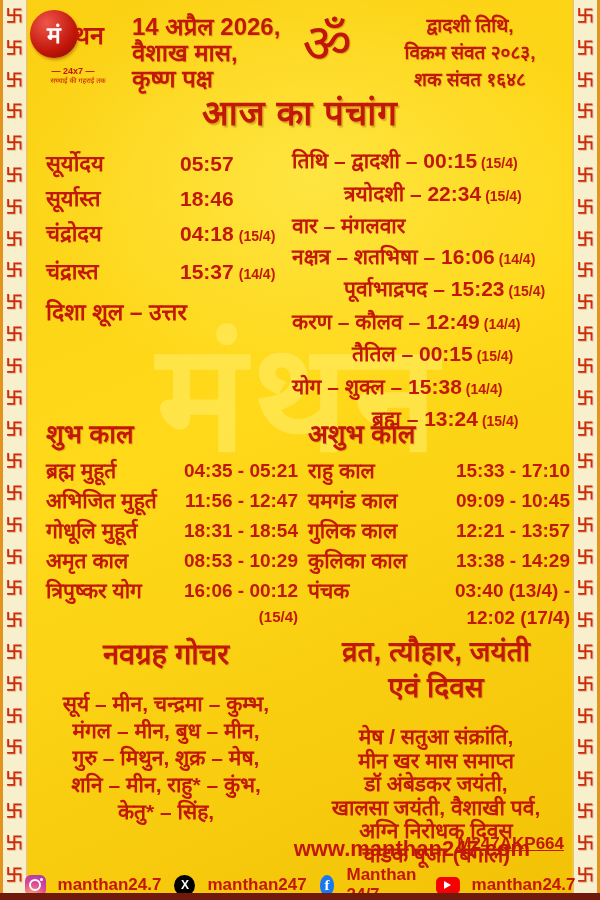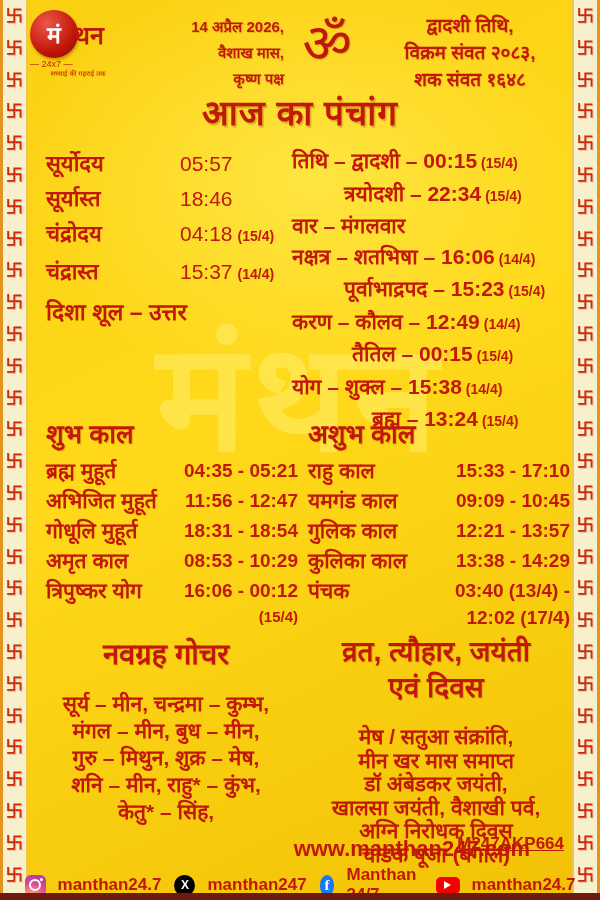--- a/index.html
+++ b/index.html
@@ -29,37 +29,37 @@
 
   
   .hdr { display:flex; align-items:flex-start; padding-top:10px; height:88px; }
   .logo { width:102px; }
   .logo-top { display:flex; align-items:center; }
   .logo-circle { width:48px; height:48px; border-radius:50%; flex:0 0 48px;
     background:radial-gradient(circle at 35% 28%, #f0564a, #c01508 62%, #7d0d05);
     color:#fff; font-size:23px; font-weight:bold; display:flex; align-items:center; justify-content:center;
     box-shadow:1px 2px 3px rgba(120,40,0,.4); }
   .logo-rest { color:#c01508; font-size:25px; font-weight:bold; margin-left:-4px; }
-  .logo-247 { font-size:9px; font-weight:normal; text-align:left; width:86px; margin-top:1px; }
+  .logo-247 { font-size:9px; font-weight:bold; text-align:center; width:86px; margin-top:8px; }
   .logo-tag { font-size:7px; text-align:center; width:96px; }
-  .hdr-dates { width:152px; text-align:right; font-size:15px; font-weight:bold; line-height:26px; padding-top:4px; text-shadow:1px 1px 0 rgba(150,60,0,.2); }
+  .hdr-dates { width:152px; text-align:left; font-size:24px; font-weight:bold; line-height:26px; padding-top:4px; text-shadow:1px 1px 0 rgba(150,60,0,.2); }
   .hdr-om { width:86px; text-align:center; font-size:54px; line-height:66px; color:#c0170a; text-shadow:1px 1px 1px rgba(120,30,0,.3); }
   .hdr-samvat { flex:1; text-align:center; font-size:19px; font-weight:bold; line-height:27px; padding-top:2px; text-shadow:1px 1px 0 rgba(150,60,0,.2); }
 
   .title { text-align:center; font-size:35px; font-weight:bold; letter-spacing:1px; height:52px; line-height:50px;
     text-shadow:1.5px 1.5px 1px rgba(140,50,0,.3); }
 
   .two-col { display:flex; }
   .sec1 { height:276px; padding-top:6px; }
   .sec1 .col-l { width:262px; padding-left:16px; }
   .sec1 .col-r { flex:1; }
 
   .sm-row { display:flex; align-items:baseline; line-height:35px; }
   .sm-label { width:120px; font-size:22px; font-weight:bold; }
-  .sm-val { font-size:21px; font-weight:normal; margin-left:14px; }
+  .sm-val { font-size:21px; font-weight:bold; margin-left:14px; }
   .sm-note { font-size:14px; font-weight:bold; margin-left:5px; }
   .disha { font-size:23px; font-weight:bold; line-height:40px; }
 
   .p-line { font-size:21px; font-weight:bold; line-height:30.5px; }
   .p-note { font-size:14px; margin-left:4px; }
   .ind1 { padding-left:52px; } .ind2 { padding-left:60px; } .ind3 { padding-left:80px; }
 
   .sec2 { height:212px; }
   .sec2 .col-l { width:268px; padding-left:16px; }
   .sec2 .col-r { flex:1; padding-left:10px; }

